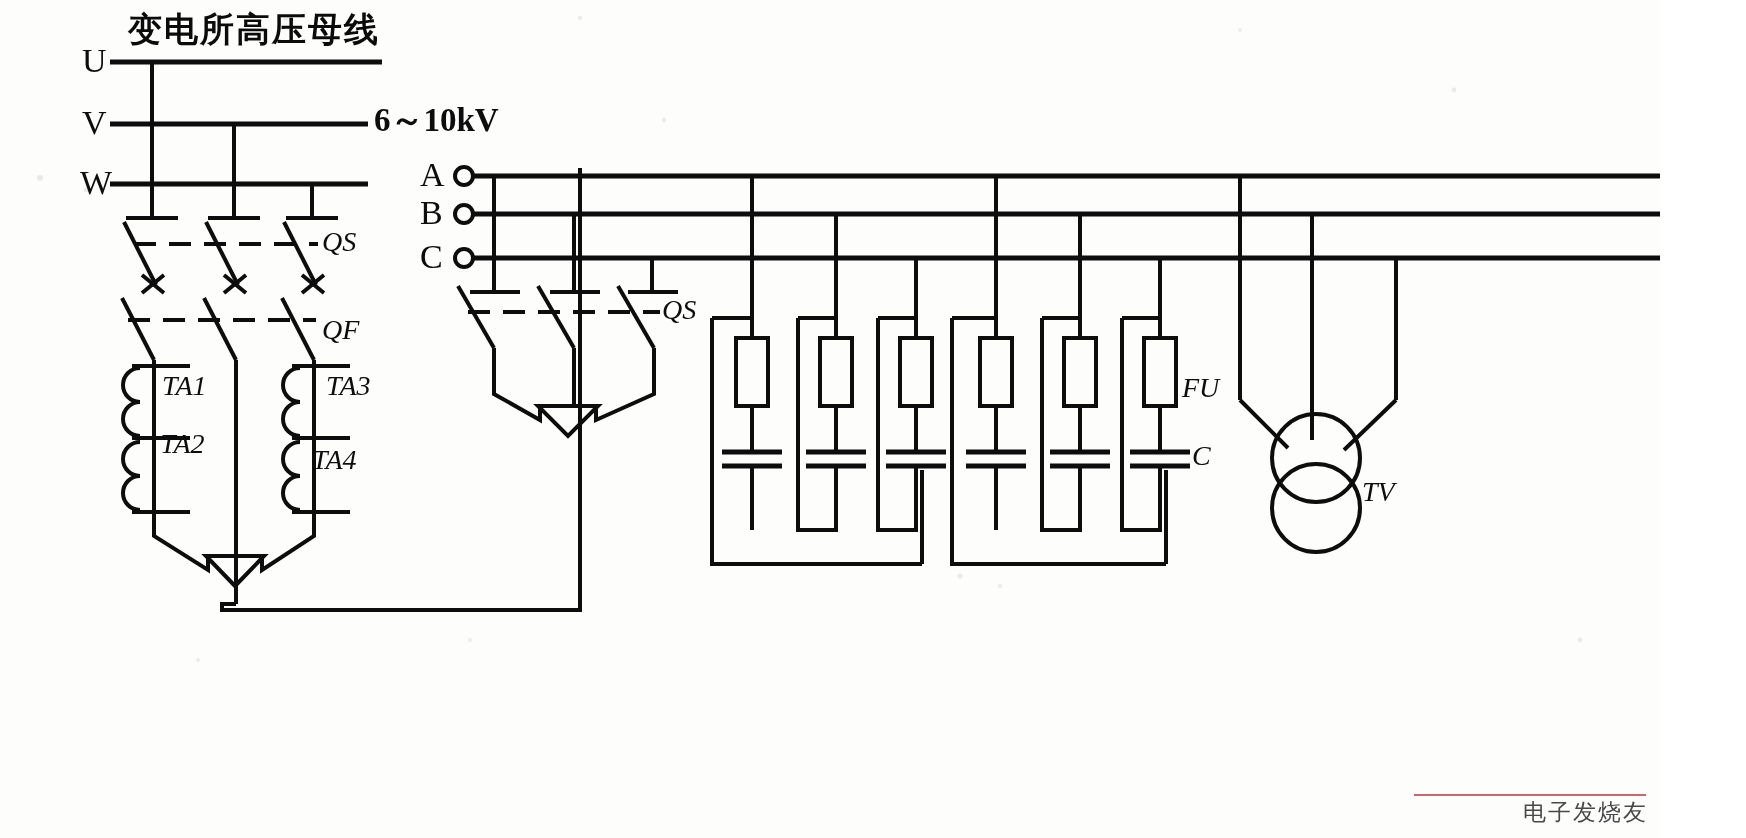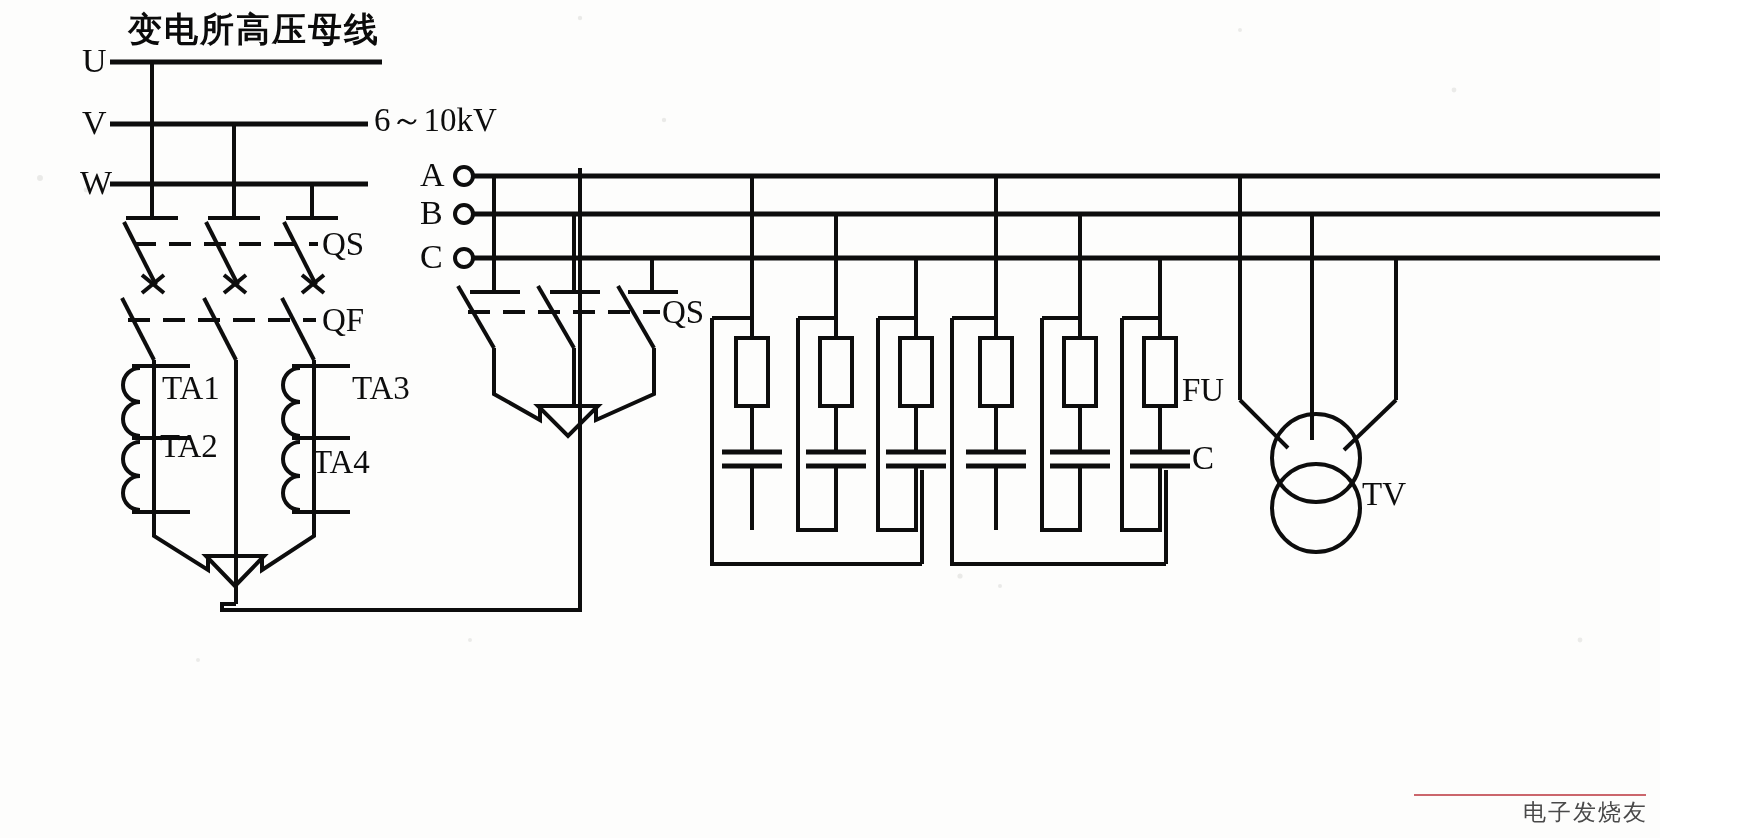--- a/index.html
+++ b/index.html
@@ -32,22 +32,22 @@
     white-space: nowrap;
     line-height: 1;
     user-select: none;
   }
   .lbl-cn {
     font-family: "DejaVu Sans", "Liberation Sans", sans-serif;
     font-weight: bold;
     color: #0b0b0b;
   }
   .phase-lbl { font-size: 34px; }
-  .dev-lbl   { font-size: 33px; }
-  .kv-lbl    { font-size: 33px; }
+  .dev-lbl   { font-size: 28px; font-style: italic; }
+  .kv-lbl    { font-size: 33px; font-weight: bold; }
   .title-cn  { font-size: 34px; letter-spacing: 2px; }
   .caption-cn{ font-size: 38px; letter-spacing: 3px; }
   #watermark {
     position: absolute;
     right: 12px;
     bottom: 10px;
     display: flex;
     align-items: baseline;
     gap: 10px;
     opacity: 0.95;
@@ -338,25 +338,25 @@
 
   <div class="lbl lbl-cn title-cn" style="left:128px; top:12px;">变电所高压母线</div>
 
   <div class="lbl phase-lbl" style="left:82px; top:44px;">U</div>
   <div class="lbl phase-lbl" style="left:82px; top:106px;">V</div>
   <div class="lbl phase-lbl" style="left:80px; top:166px;">W</div>
 
   <div class="lbl kv-lbl" style="left:374px; top:104px;">6～10kV</div>
 
   <div class="lbl dev-lbl" style="left:322px; top:228px;">QS</div>
-  <div class="lbl dev-lbl" style="left:322px; top:304px;">QF</div>
+  <div class="lbl dev-lbl" style="left:322px; top:316px;">QF</div>
 
   <div class="lbl dev-lbl" style="left:162px; top:372px;">TA1</div>
   <div class="lbl dev-lbl" style="left:160px; top:430px;">TA2</div>
-  <div class="lbl dev-lbl" style="left:326px; top:372px;margin-left:26px;">TA3</div>
+  <div class="lbl dev-lbl" style="left:326px; top:372px;">TA3</div>
   <div class="lbl dev-lbl" style="left:312px; top:446px;">TA4</div>
 
   <div class="lbl phase-lbl" style="left:420px; top:158px;">A</div>
   <div class="lbl phase-lbl" style="left:420px; top:196px;">B</div>
   <div class="lbl phase-lbl" style="left:420px; top:240px;">C</div>
 
   <div class="lbl dev-lbl" style="left:662px; top:296px;">QS</div>
 
   <div class="lbl dev-lbl" style="left:1182px; top:374px;">FU</div>
   <div class="lbl dev-lbl" style="left:1192px; top:442px;">C</div>

